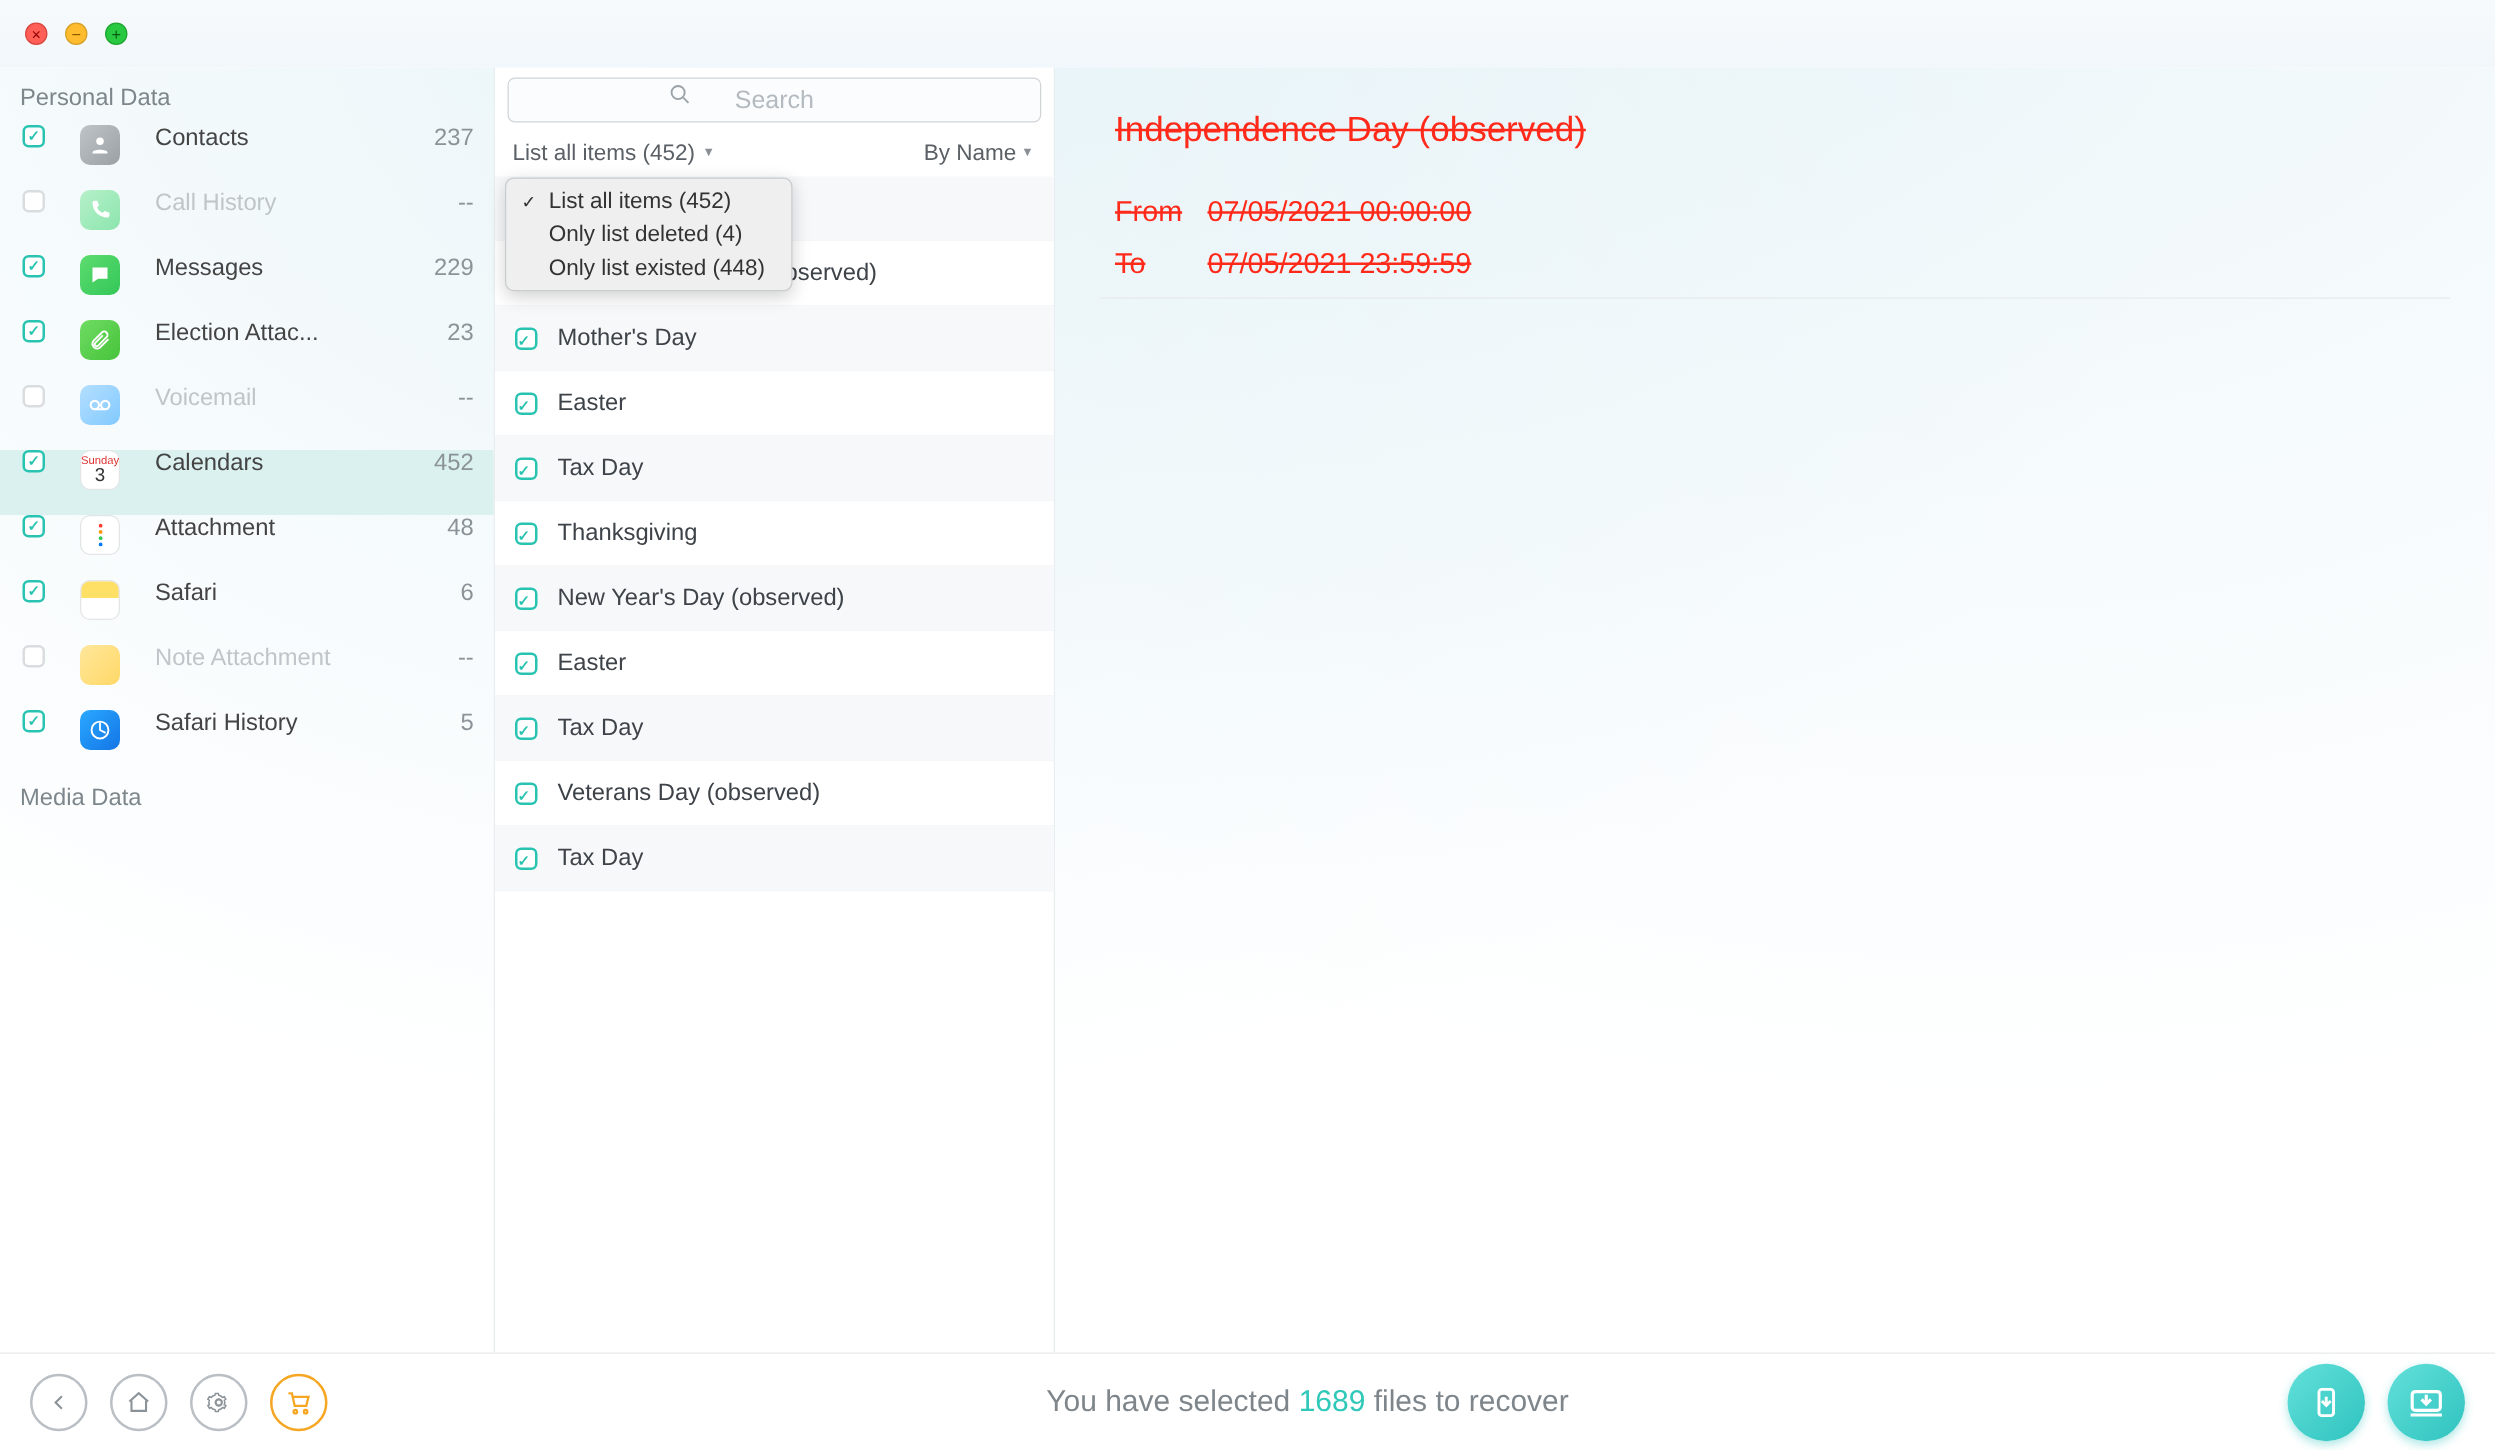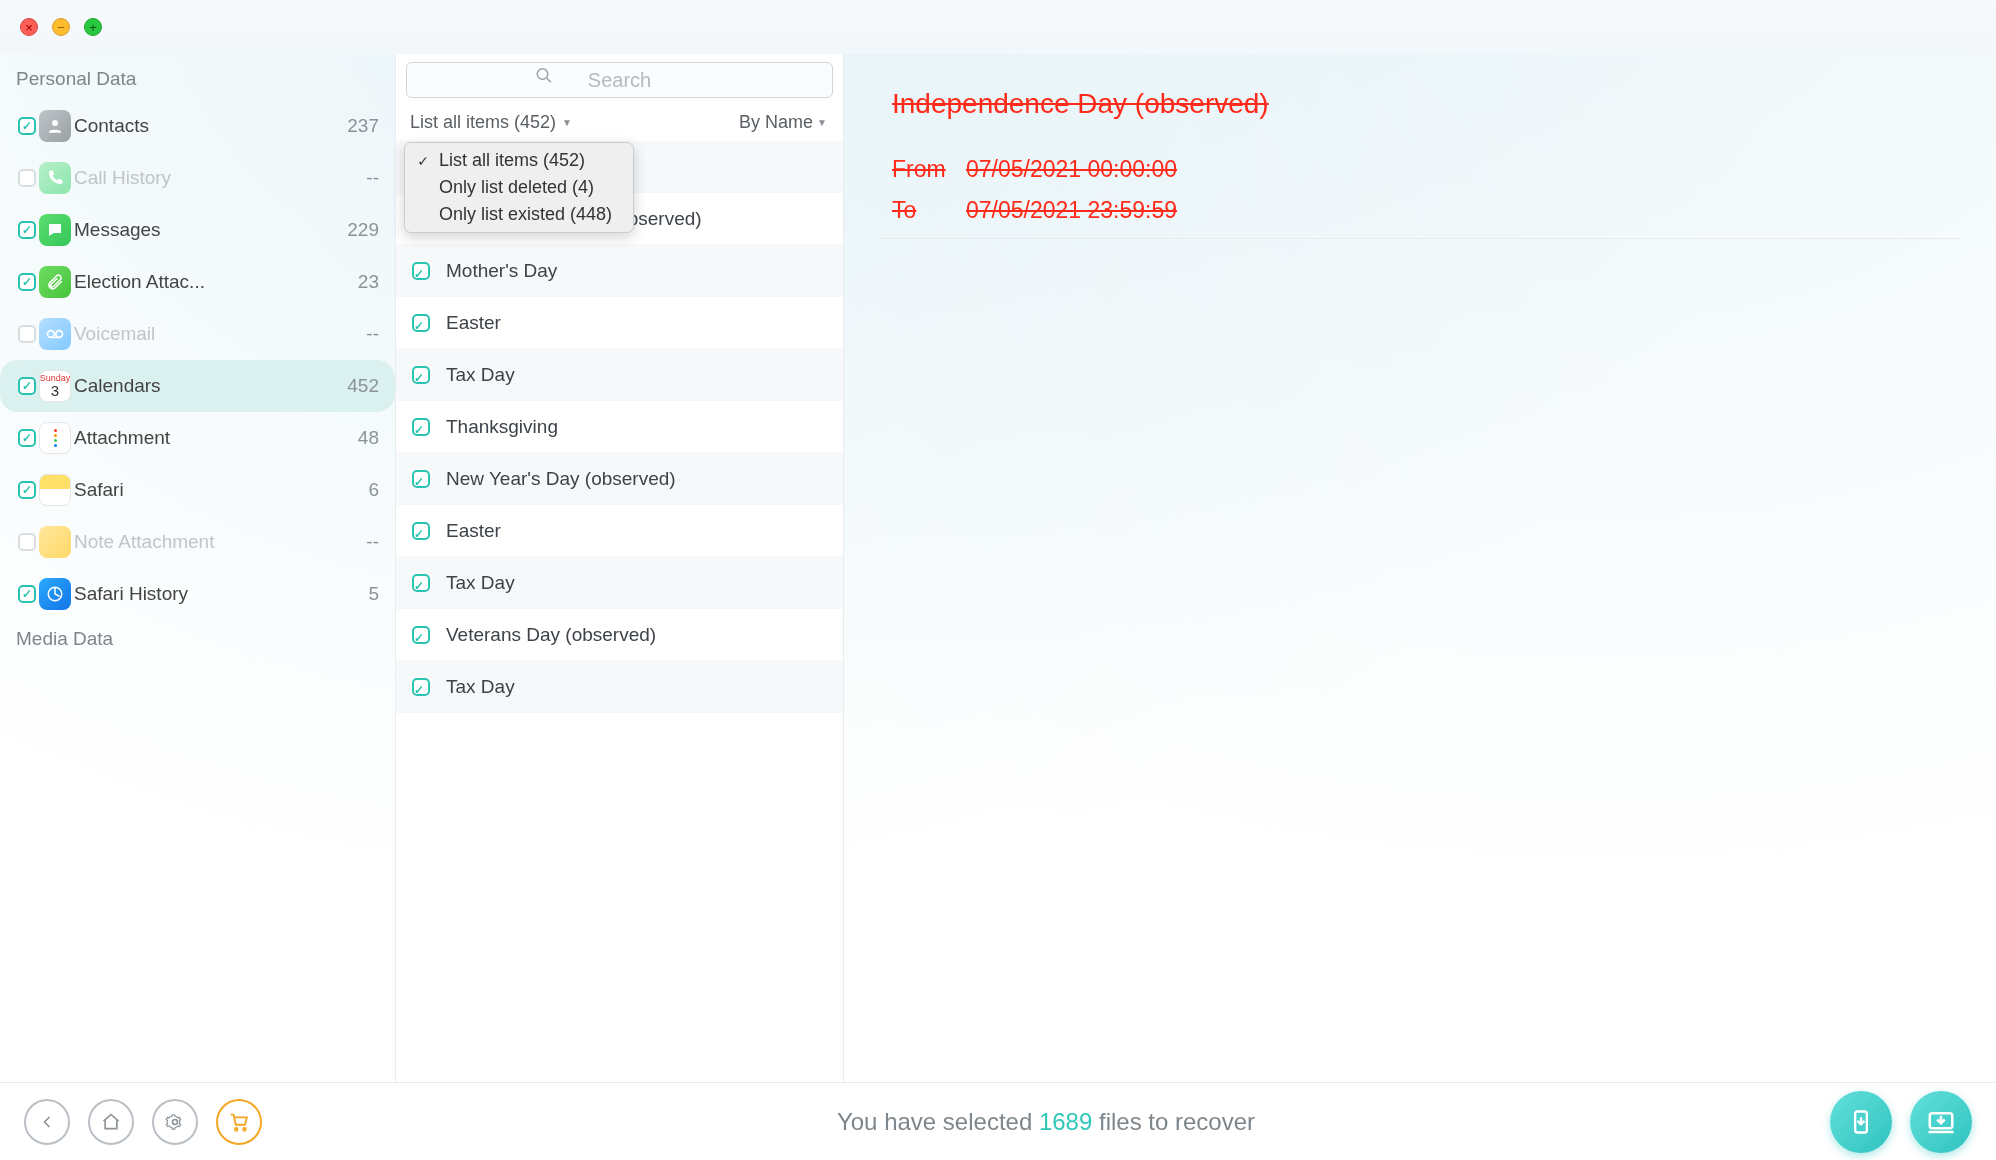--- a/index.html
+++ b/index.html
@@ -44,27 +44,27 @@
     border-right:1px solid #e8edef;
     overflow-y:auto;
     padding-top:6px;
   }
   .section-header {
     font-size:19px; color:#7d868b;
     padding:8px 16px 10px;
   }
   .side-item {
     display:flex;
-    align-items:center;
+    align-items:flex-start;
     height:52px;
     padding:0 16px 0 18px;
-    gap:3px;
+    gap:28px;
     cursor:pointer;
   }
-  .side-item.active { background:#daf1ef;border-radius:18px; }
+  .side-item.active { background:#daf1ef; }
   .side-item .cb {
     width:18px; height:18px;
     border-radius:5px;
     display:flex; align-items:center; justify-content:center;
   }
   .cb.on  { background:#fff; border:2px solid #29c3b1; }
   .cb.on::after { content:"✓"; color:#29c3b1; font-size:12px; font-weight:bold; }
   .cb.off { background:#fff; border:2px solid #d9dde0; }
   .side-icon {
     width:32px; height:32px; border-radius:8px;

